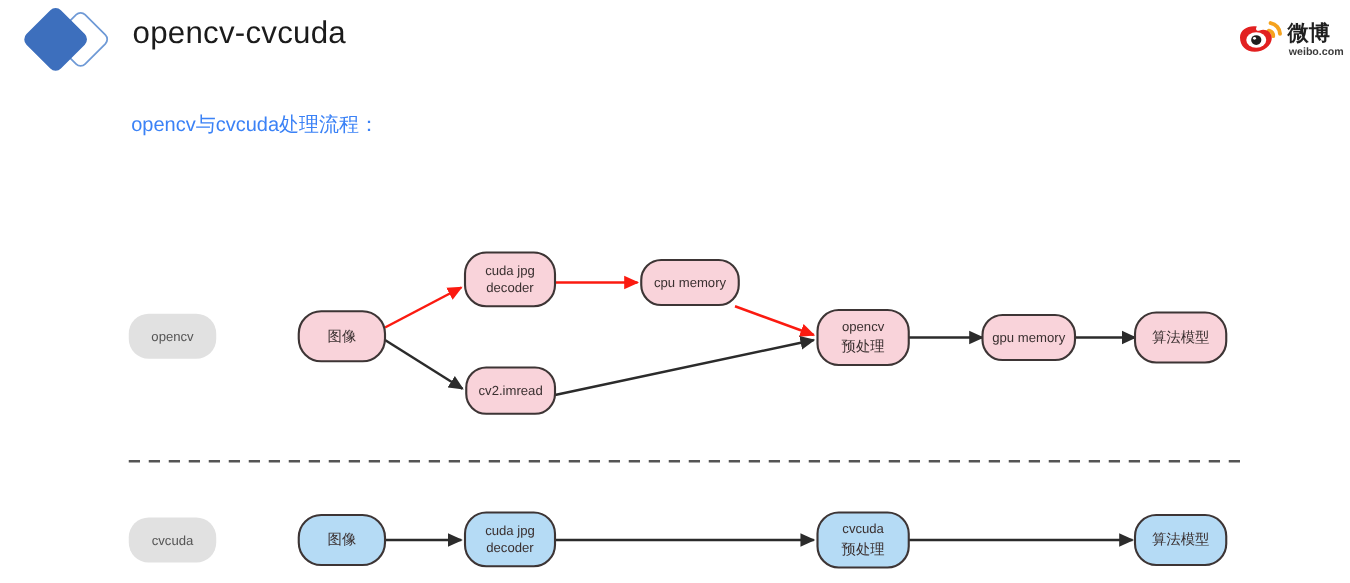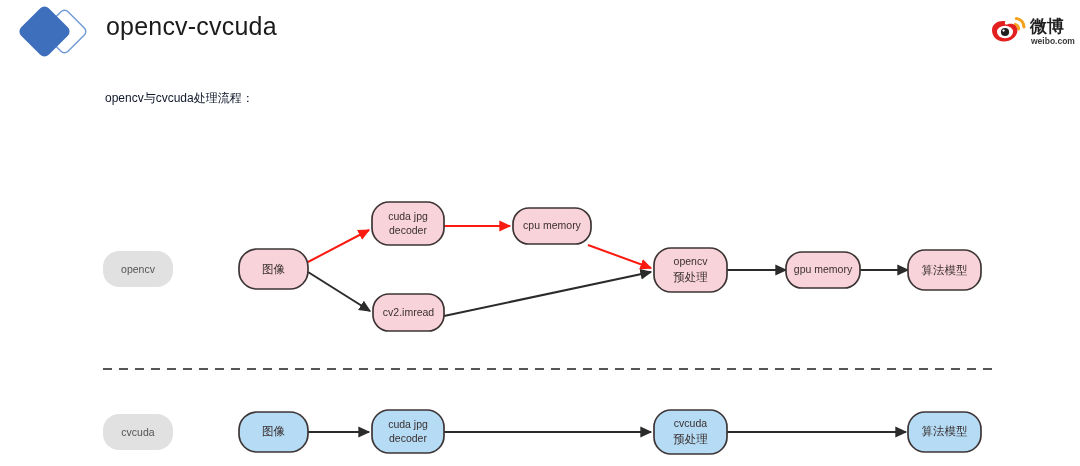--- a/index.html
+++ b/index.html
@@ -40,22 +40,22 @@
   #weibo-badge {
     position: absolute;
     left: 988px; top: 14px;
     width: 118px; height: 34px;
   }
 
   
   #subtitle {
     position: absolute;
     left: 105px; top: 90px;
-    font-size: 12px;
-    color: #0f172a;
+    font-size: 16px;
+    color: #3b82f6;
     white-space: nowrap;
   }
 
   
   #diagram {
     position: absolute;
     left: 0; top: 150px;
     width: 1080px; height: 316px;
   }
   #diagram svg { display: block; }

